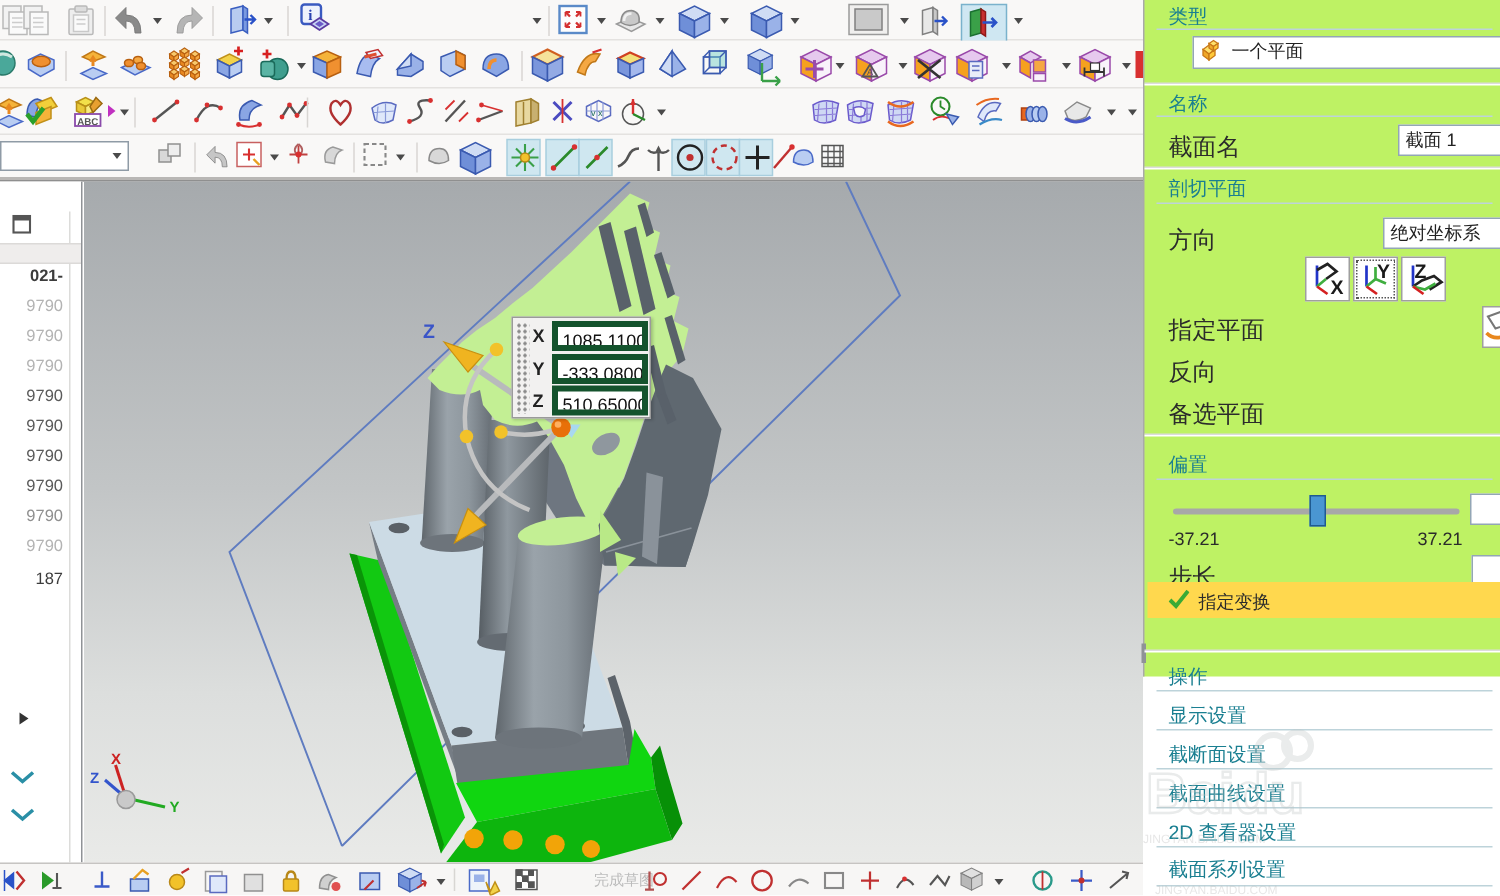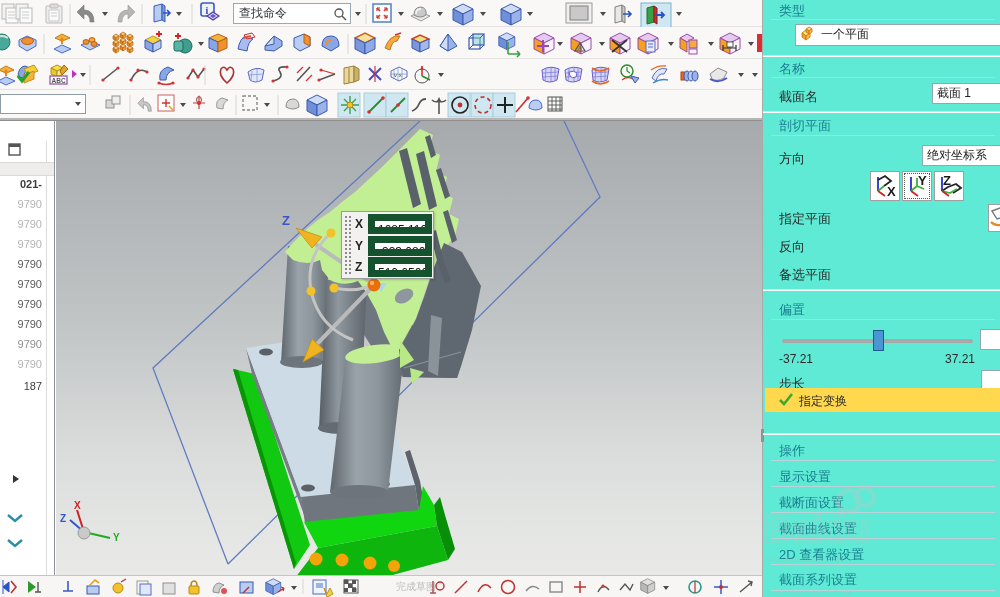--- a/index.html
+++ b/index.html
@@ -28,31 +28,31 @@
 
   
   #viewport { position:absolute; top:121px; left:56px; width:706px; height:454px; background:linear-gradient(to bottom,#a6aaad 0%, #c2c5c6 45%, #dcdedd 75%, #e9eae8 100%); overflow:hidden; }
 
   
   #coordbox { position:absolute; left:285px; top:90px; width:93px; height:68px; background:#f2f1f0; border:1px solid #9a9a9a; box-shadow:1px 1px 2px rgba(0,0,0,0.2); }
   #coordbox .grip { position:absolute; left:2px; top:3px; width:9px; height:61px;
      background-image:radial-gradient(circle, #8a8a8a 1px, transparent 1.2px); background-size:4px 4px; }
   .crow { position:absolute; left:13px; width:78px; height:20px; }
   .crow .lb { position:absolute; left:0; top:3px; font-size:12px; font-weight:bold; color:#222; }
-  .crow .ip { position:absolute; left:13px; top:0; width:64px; height:20px; background:#fff; border:7px solid #14532d; font-size:12px; color:#111; line-height:18px; padding-left:3px; overflow:hidden; white-space:nowrap; }
+  .crow .ip { position:absolute; left:13px; top:0; width:64px; height:20px; background:#fff; border:4px solid #14532d; font-size:12px; color:#111; line-height:18px; padding-left:3px; overflow:hidden; white-space:nowrap; }
 
   
   #bottombar { position:absolute; top:575px; left:0; width:762px; height:22px; background:#f7f6f5; border-top:1px solid #c6c4c2; }
 
   
-  #rpanel { position:absolute; top:0; left:762px; width:238px; height:597px; background:#5eead4; border-left:1px solid #a9a9a9; }
+  #rpanel { position:absolute; top:0; left:762px; width:238px; height:451px; background:#bef264; border-left:1px solid #a9a9a9; }
   .hd { position:absolute; left:16px; font-size:13px; font-weight:normal; color:#1a7f91; }
   .hline { position:absolute; left:8px; width:224px; height:1px; background:#bdd3da; }
   .gsep { position:absolute; left:0px; width:238px; height:2px; border-top:1px solid #dcdcdc; border-bottom:1px solid #ffffff; }
-  .lbl { position:absolute; left:16px; font-size:13px; color:#2b2b2b; }
+  .lbl { position:absolute; left:16px; font-size:16px; color:#2b2b2b; }
   .inp { position:absolute; height:21px; background:#fff; border:1px solid #93a6b5; font-size:12px; color:#222; line-height:19px; padding-left:4px; overflow:hidden; white-space:nowrap; }
 </style>
 </head>
 <body>
 <div id="stage">
 
   <div id="toolbars">
     <div class="trow" id="row1">
         <svg width="762" height="27" viewBox="0 0 762 27" style="position:absolute;top:0;left:0;">
           <g transform="translate(0,3)">
@@ -139,24 +139,20 @@
             <path d="M11,10 L19,10 M16,7 L19,10 L16,13" fill="none" stroke="#2a52c8" stroke-width="1.6"></path>
           </g>
           <g transform="translate(644,6)">
             <rect x="-3" y="-3" width="30" height="26" fill="#cfe7f2" stroke="#7ab2cc"></rect>
             <path d="M3,2 L10,0 L10,16 L3,18 Z" fill="#3aa048" stroke="#1a7030"></path>
             <path d="M10,0 L13,2 L13,18 L10,16 Z" fill="#c83030" stroke="#901818"></path>
             <path d="M11,9 L20,9 M17,6 L20,9 L17,12" fill="none" stroke="#2a52c8" stroke-width="1.8"></path>
           </g>
           <polygon points="676,12 682,12 679,16" fill="#4a4a4a"></polygon>
         </svg>
-      <div id="searchbox">查找命令<svg width="14" height="14" viewBox="0 0 14 14" style="position:absolute;right:3px;top:3px;">
-            <circle cx="6" cy="6" r="4" fill="none" stroke="#555" stroke-width="1.3"></circle>
-            <line x1="9" y1="9" x2="13" y2="13" stroke="#555" stroke-width="1.5"></line>
-          </svg></div>
     </div>
     <div class="trow" id="row2">
         <svg width="762" height="31" viewBox="0 0 762 31" style="position:absolute;top:0;left:0;">
           <g transform="translate(-6,4)">
             <circle cx="8" cy="10" r="8" fill="#4aa89a" stroke="#2a7a6a"></circle>
             <path d="M2,6 Q8,2 14,6" fill="none" stroke="#cfe8e0" stroke-width="2"></path>
           </g>
           <g transform="translate(17,4)">
             <path d="M2,8 L10,4 L19,8 L19,14 L10,19 L2,14 Z" fill="#b9cdf2" stroke="#4a6ac8"></path>
             <ellipse cx="10.5" cy="9" rx="6" ry="3.5" fill="#f09030" stroke="#b86010"></ellipse>

